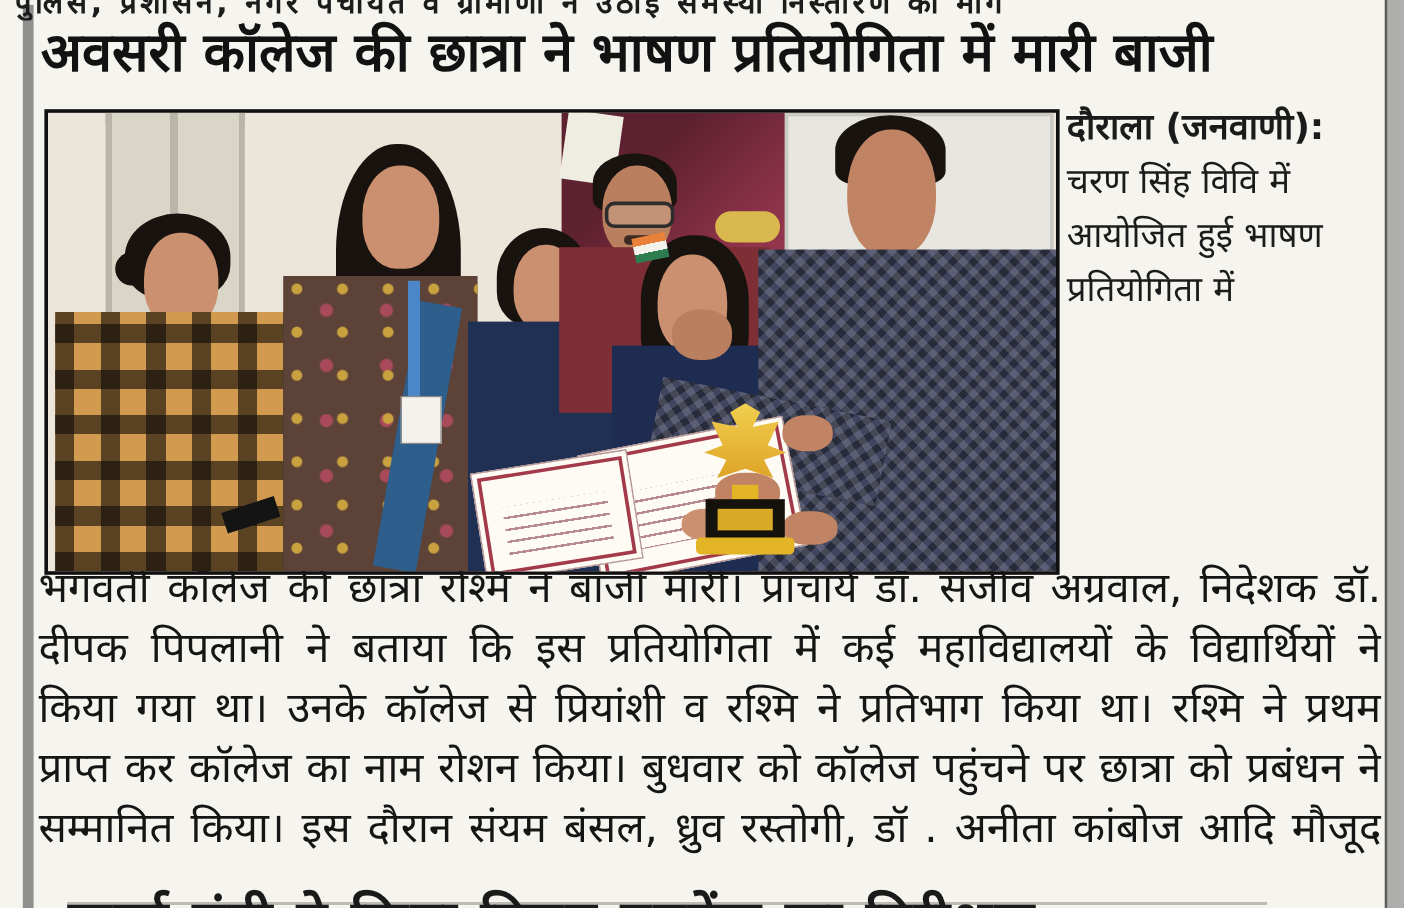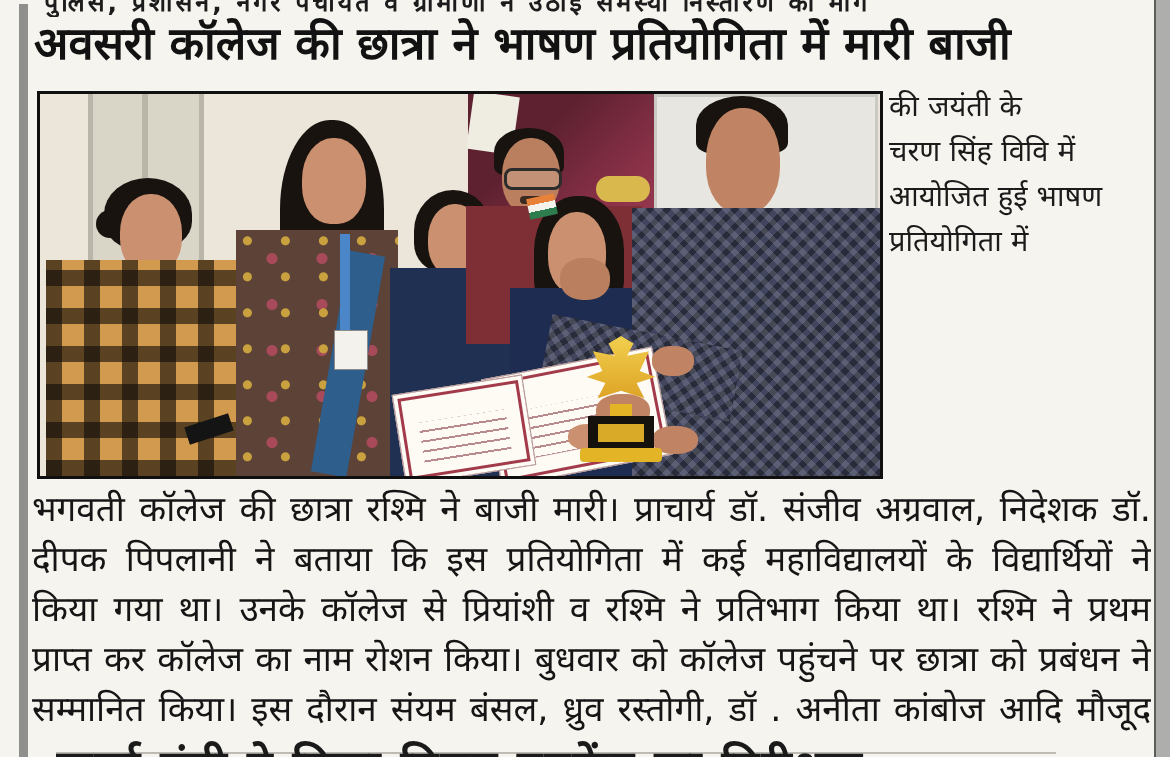--- a/index.html
+++ b/index.html
@@ -4,33 +4,33 @@
 <style>
   html,body{margin:0;padding:0;}
   body{
     width:1170px;height:757px;position:relative;overflow:hidden;
     background:#f6f4ee;color:#161616;
     font-family:"DejaVu Sans","Liberation Sans",sans-serif;
   }
   
   .left-bar{position:absolute;left:19px;top:4px;width:9px;height:753px;background:#8f8f8d;}
   .right-bar{position:absolute;left:1154px;top:0;width:16px;height:757px;background:#aeaeac;border-left:2px solid #5c5c5a;}
-  .top-strip{position:absolute;left:44px;top:0;width:990px;height:17px;overflow:hidden;}
+  .top-strip{position:absolute;left:12px;top:0;width:990px;height:17px;overflow:hidden;}
   .top-strip span{display:block;font-size:25px;font-weight:bold;letter-spacing:3px;transform:translateY(-16px);color:#1c1c1c;white-space:nowrap;}
   .bottom-strip{position:absolute;left:56px;bottom:0;width:1000px;height:16px;overflow:hidden;
     background:linear-gradient(#f6f4ee 11px,#bdbbb4 11px 13px,#f6f4ee 13px);}
   .bottom-strip span{display:block;font-size:46px;font-weight:bold;letter-spacing:2px;transform:translateY(-7px);color:#1a1a1a;white-space:nowrap;}
   
   .headline{position:absolute;left:34px;top:14px;width:1112px;font-size:45px;line-height:60px;font-weight:bold;color:#121212;white-space:nowrap;}
   
   .right-col{position:absolute;left:889px;top:84px;width:262px;}
   .rc-line{font-size:29px;line-height:45px;color:#1b1b1b;white-space:nowrap;}
   .rc-dateline{font-weight:bold;font-size:30px;}
   
-  .body-text{position:absolute;left:32px;top:484px;width:1119px;}
+  .body-text{position:absolute;left:32px;top:466px;width:1119px;}
   .body-line{font-size:35px;line-height:50px;color:#151515;text-align:justify;text-align-last:justify;height:50px;overflow:hidden;}
   
   .photo-frame{position:absolute;left:37px;top:91px;width:840px;height:382px;border:3px solid #101010;background:#ece6da;overflow:hidden;}
   .ph{position:absolute;}
   .ph-door{left:48px;top:0;width:116px;height:182px;background:
      linear-gradient(90deg,#b9b5a8 0 5px,#d9d5c7 5px 54px,#b9b5a8 54px 60px,#d9d5c7 60px 111px,#b9b5a8 111px 116px);}
   .ph-doortop{left:48px;top:0;width:116px;height:10px;background:#b2aea1;}
   .ph-board{left:428px;top:0;width:190px;height:218px;background:linear-gradient(135deg,#5e2130 0 28%,#8a3148 60%,#a8445c 100%);}
   .ph-board-paper{left:430px;top:0;width:46px;height:58px;background:#efece2;transform:rotate(8deg);}
   .ph-sticker{left:556px;top:82px;width:54px;height:26px;background:#d9b84e;border-radius:13px;}
@@ -181,21 +181,21 @@
   <div class="ph pS-hand2"></div>
 
   <div class="ph trophy-flame"></div>
   <div class="ph trophy-stem"></div>
   <div class="ph trophy-base"></div>
   <div class="ph trophy-plaque"></div>
   <div class="ph trophy-foot"></div>
 </div>
 
 <div class="right-col">
-  <div class="rc-line">की जयंती के</div>
+  <div class="rc-line rc-dateline">दौराला (जनवाणी):</div>
   <div class="rc-line">चरण सिंह विवि में</div>
   <div class="rc-line">आयोजित हुई भाषण</div>
   <div class="rc-line">प्रतियोगिता में</div>
 </div>
 
 <div class="body-text">
   <div class="body-line">भगवती कॉलेज की छात्रा रश्मि ने बाजी मारी। प्राचार्य डॉ. संजीव अग्रवाल, निदेशक डॉ.</div>
   <div class="body-line">दीपक पिपलानी ने बताया कि इस प्रतियोगिता में कई महाविद्यालयों के विद्यार्थियों ने प्रतिभाग</div>
   <div class="body-line">किया गया था। उनके कॉलेज से प्रियांशी व रश्मि ने प्रतिभाग किया था। रश्मि ने प्रथम स्थान</div>
   <div class="body-line">प्राप्त कर कॉलेज का नाम रोशन किया। बुधवार को कॉलेज पहुंचने पर छात्रा को प्रबंधन ने</div>

